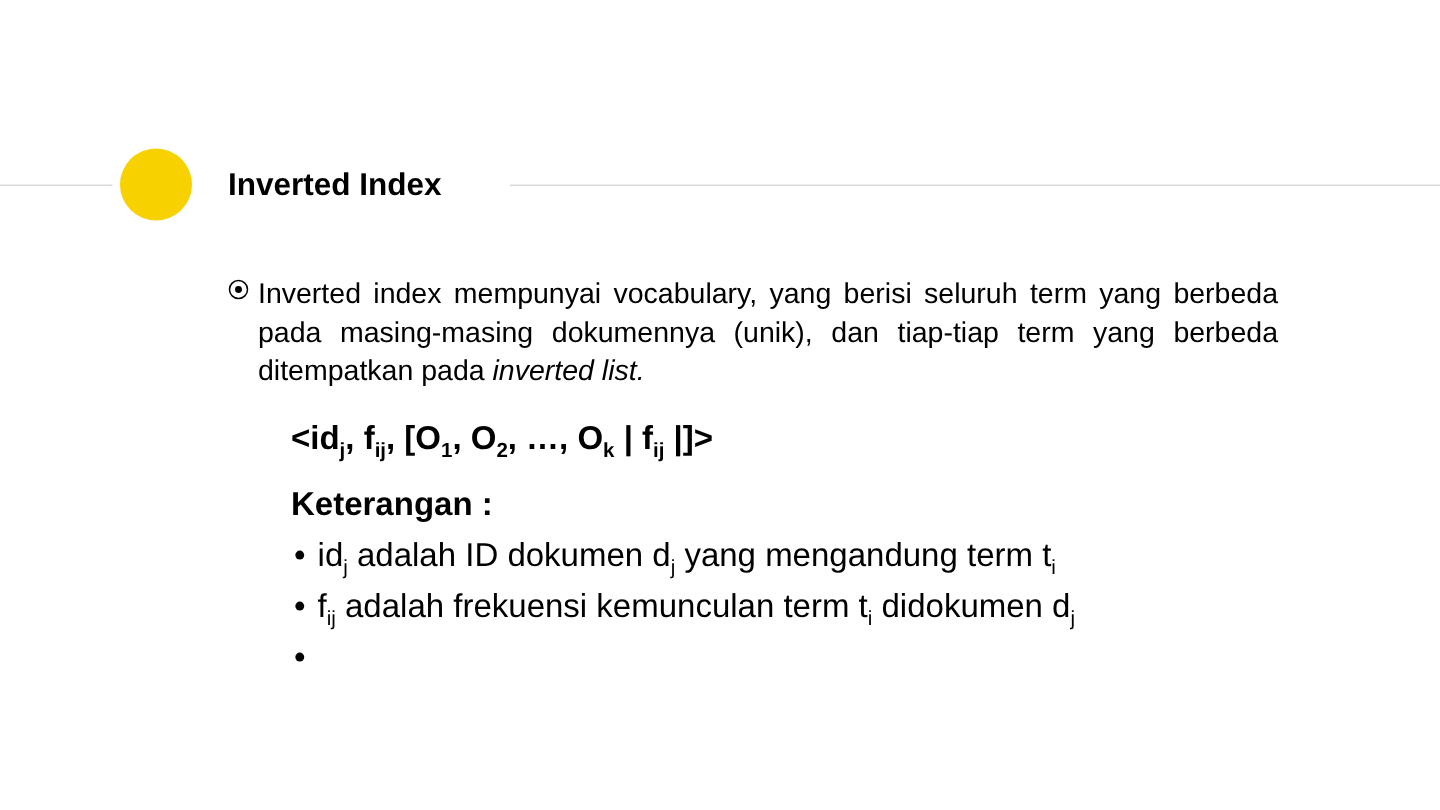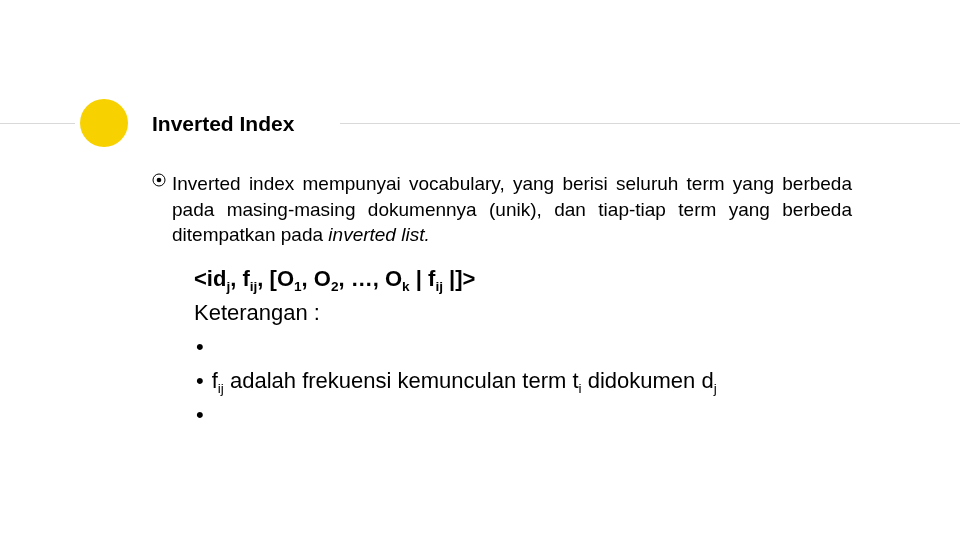--- a/index.html
+++ b/index.html
@@ -2,30 +2,30 @@
 <html><head>
 <meta charset="utf-8">
 <style>
   * { margin: 0; padding: 0; box-sizing: border-box; }
   html, body { width: 960px; height: 540px; background: #ffffff; font-family: Arial, Helvetica, sans-serif; color: #000; }
   .slide { position: relative; width: 920px; height: 540px; }
   .hr-left { position: absolute; top: 123px; left: 0; width: 75px; height: 1px; background: #d9d9d9; }
   .hr-right { position: absolute; top: 123px; left: 340px; width: 620px; height: 1px; background: #d9d9d9; }
   .dot { position: absolute; top: 99px; left: 80px; width: 48px; height: 48px; border-radius: 50%; background: #f7d100; }
   .title { position: absolute; top: 112px; left: 152px; font-size: 21px; font-weight: bold; }
-  .body { position: absolute; top: 171px; left: 152px; width: 700px; }
+  .body { position: absolute; top: 184px; left: 152px; width: 700px; }
   .bullet-row { display: flex; align-items: flex-start; margin-bottom: 4px; }
   .bullet-icon { flex: 0 0 auto; margin-right: 6px; margin-top: 2px; }
   .bullet-icon svg { display: block; }
   .bullet-text { font-size: 19px; line-height: 1.35; text-align: justify; }
   .italic { font-style: italic; }
   .sub-block { margin-left: 42px; margin-top: 14px; font-size: 22px; line-height: 1.55; }
   .notation { font-weight: bold; }
   sub { font-size: 0.62em; vertical-align: sub; line-height: 0; }
-  .ket-label { font-weight: 400; }
+  .ket-label { font-weight: 700; margin-top: 10px; }
   .sub-bullet { display: flex; align-items: flex-start; }
   .sub-dot { color: #000; margin: 0 8px 0 2px; }
 </style>
 </head>
 <body>
 
 <div class="slide">
   <div class="hr-left"></div>
   <div class="hr-right"></div>
   <div class="dot"></div>
@@ -42,20 +42,21 @@
       </span>
       <span class="bullet-text">Inverted index mempunyai vocabulary, yang berisi seluruh term yang berbeda pada masing-masing dokumennya (unik), dan tiap-tiap term yang berbeda ditempatkan pada <span class="italic">inverted list.</span></span>
     </div>
 
 
     <div class="sub-block">
       <div class="notation">&lt;id<sub>j</sub>, f<sub>ij</sub>, [O<sub>1</sub>, O<sub>2</sub>, …, O<sub>k</sub> | f<sub>ij</sub> |]&gt;</div>
       <div class="ket-label">Keterangan :</div>
       <div class="sub-bullet">
         <span class="sub-dot">•</span>
+        <span>id<sub>j</sub> adalah ID dokumen d<sub>j</sub> yang mengandung term t<sub>i</sub></span>
       </div>
       <div class="sub-bullet">
         <span class="sub-dot">•</span>
         <span>f<sub>ij</sub> adalah frekuensi kemunculan term t<sub>i</sub> didokumen d<sub>j</sub></span>
       </div>
       <div class="sub-bullet">
         <span class="sub-dot">•</span>
       </div>
     </div>
 

